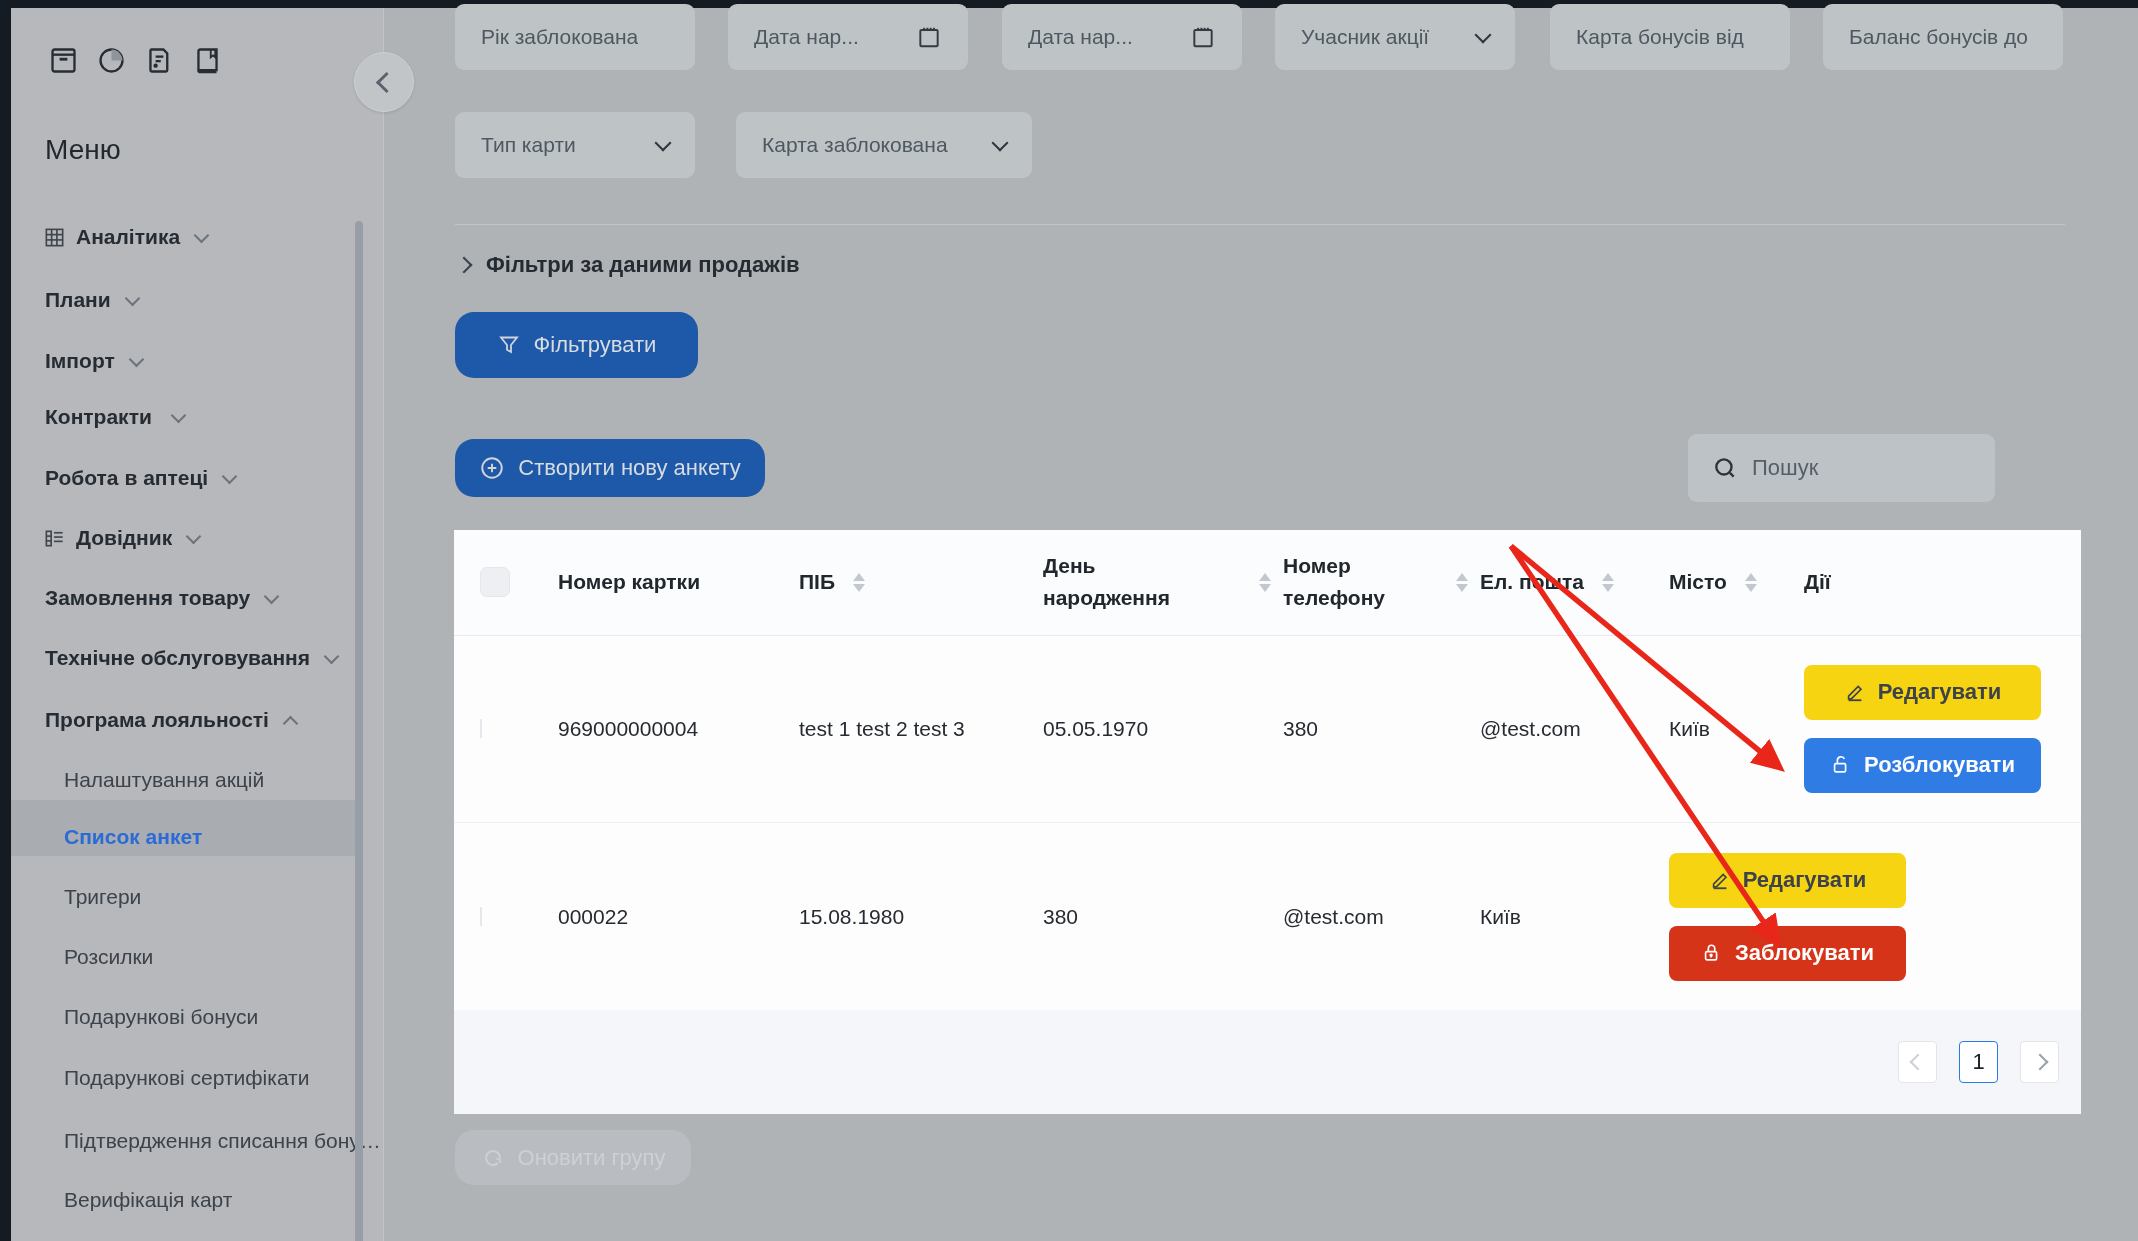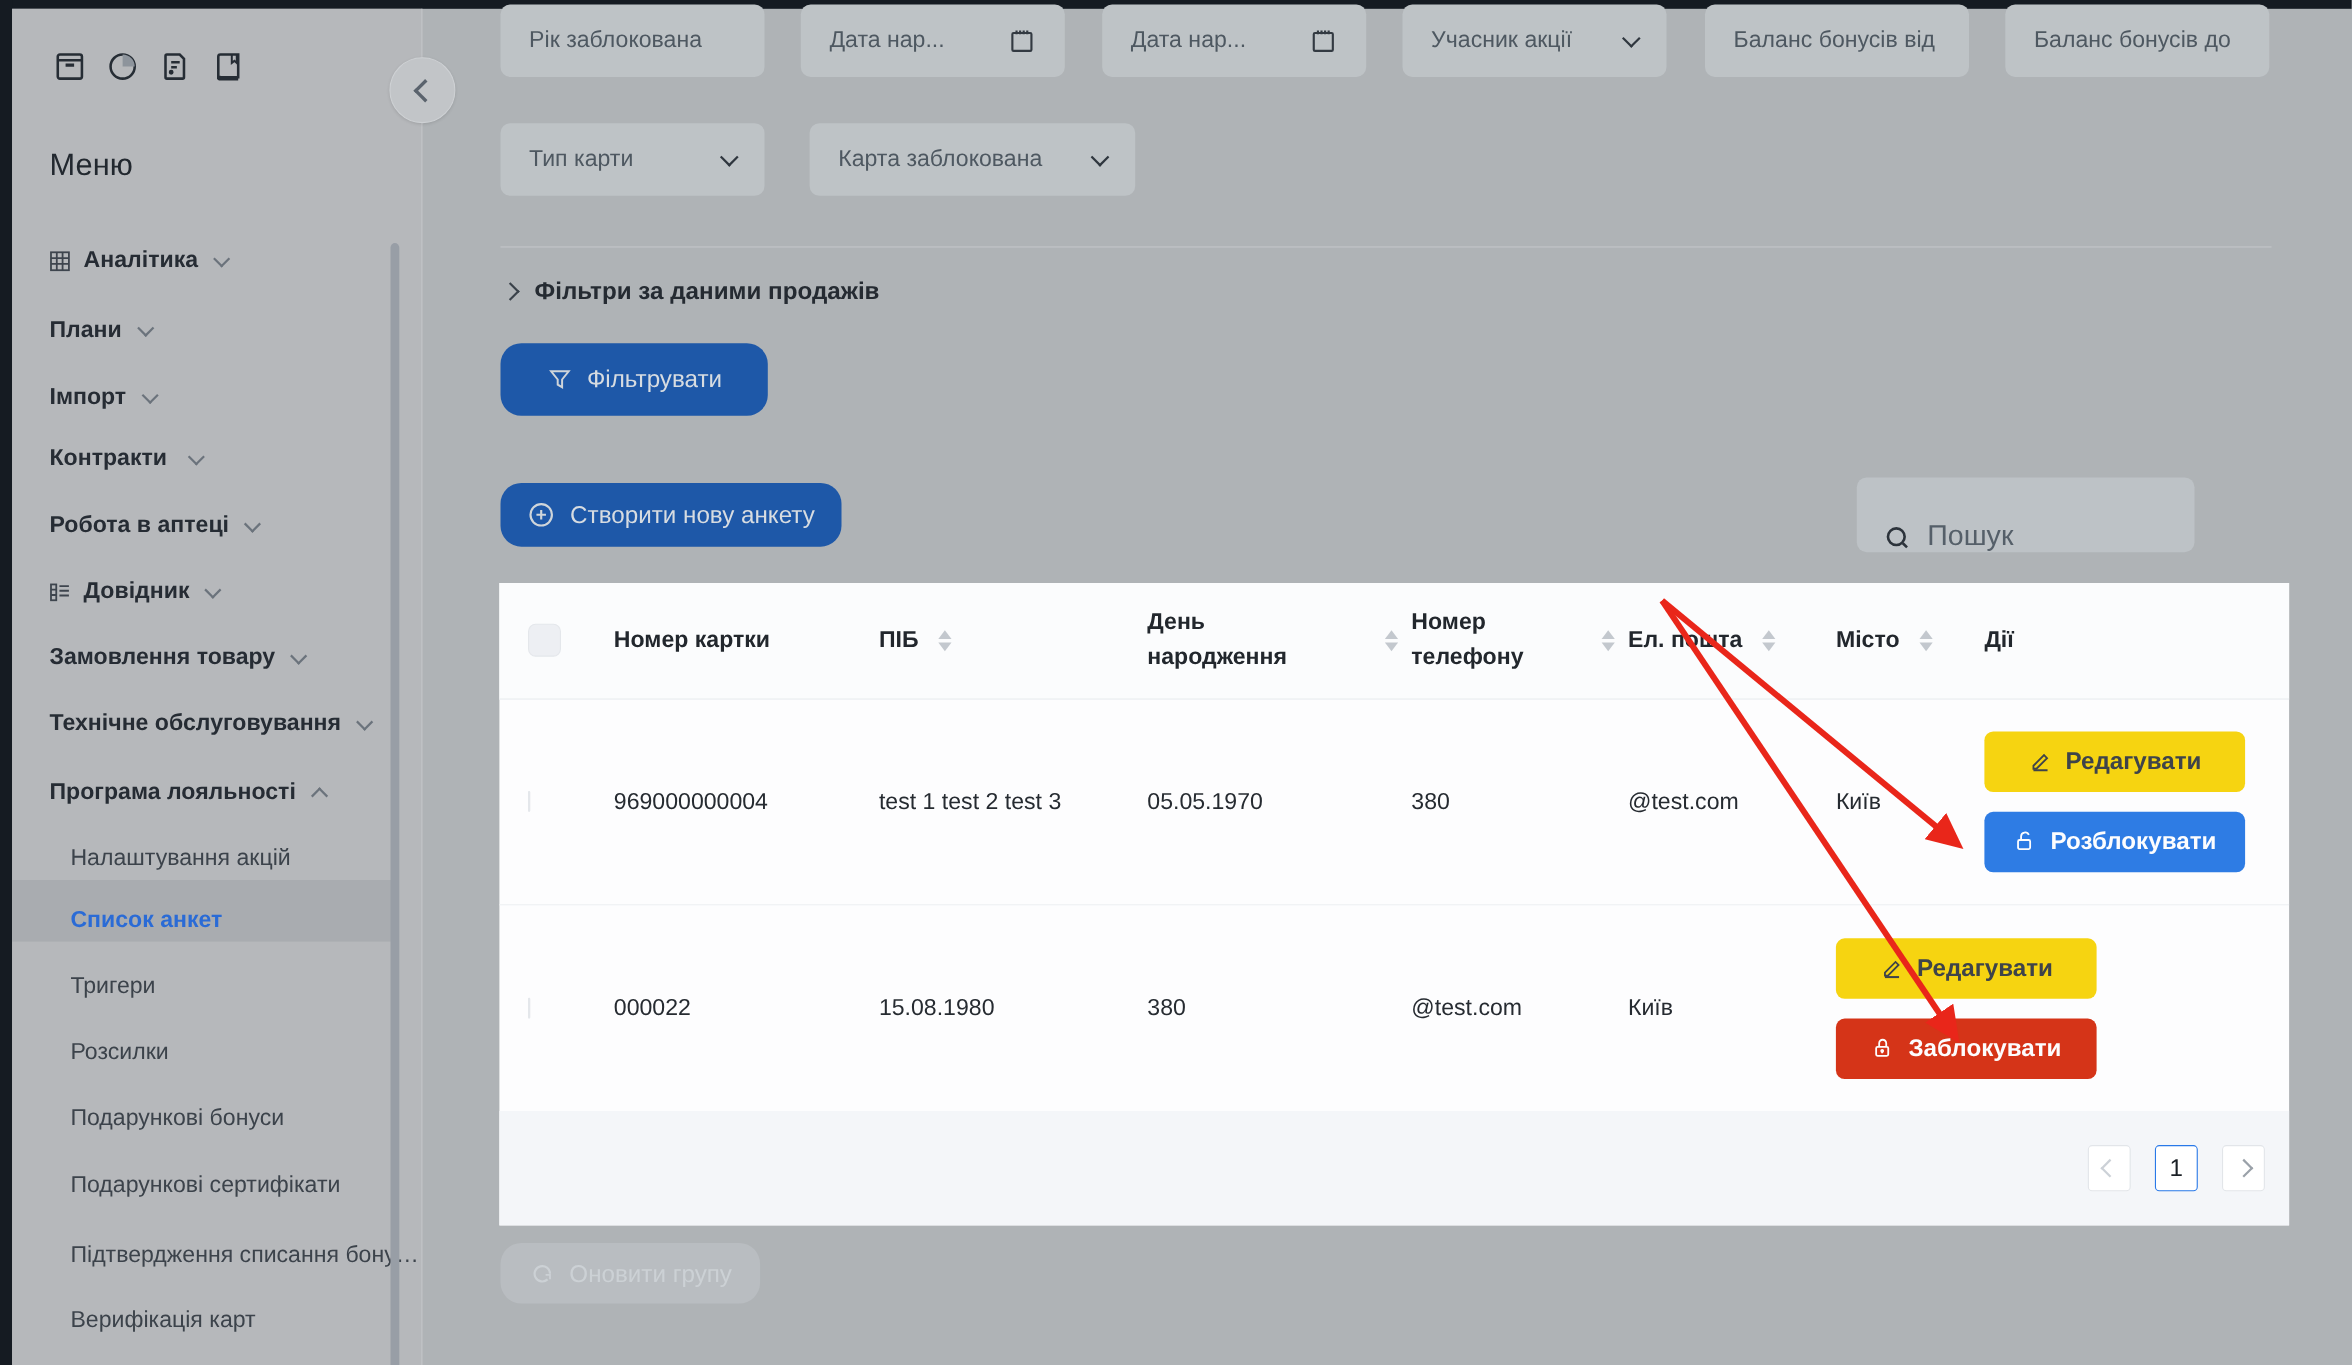--- a/index.html
+++ b/index.html
@@ -39,21 +39,21 @@
   .field svg{flex:0 0 auto;color:#333a42;}
   .fchev{width:10px;height:10px;border-left:2.6px solid #2f363e;border-bottom:2.6px solid #2f363e;transform:rotate(-45deg);margin-top:-5px;flex:0 0 auto;}
   .divider{left:455px;top:224px;width:1610px;height:1px;background:#c3c6c9;}
   .sales-toggle{left:458px;top:252px;display:flex;align-items:center;gap:16px;font-size:22px;font-weight:700;color:#252b32;}
   .sales-toggle .r{width:10px;height:10px;border-right:2.6px solid #3a424a;border-top:2.6px solid #3a424a;transform:rotate(45deg);}
 
   .btn{border:none;border-radius:19px;display:flex;align-items:center;justify-content:center;gap:13px;cursor:pointer;font-family:inherit;}
   .btn-primary-dim{background:#1e58a8;color:#d7dce1;font-size:22px;font-weight:500;}
   .btn-disabled{background:#b9bdc1;color:#ccd1d5;font-size:22px;font-weight:500;}
 
-  .search-box{left:1688px;top:434px;width:307px;height:68px;background:#bdc2c6;border-radius:9px;display:flex;align-items:flex-end;gap:14px;padding:0 24px;box-sizing:border-box;color:#555f69;font-size:26px;}
+  .search-box{left:1688px;top:434px;width:307px;height:68px;background:#bdc2c6;border-radius:9px;display:flex;align-items:center;gap:14px;padding:0 24px;box-sizing:border-box;color:#555f69;font-size:22px;}
   .search-box svg{color:#2c333b;}
 
   
   .table{left:454px;top:530px;width:1627px;height:584px;background:#fdfdfe;display:flex;flex-direction:column;}
   .trow{display:grid;grid-template-columns:104px 241px 244px 240px 197px 189px 135px auto;align-items:center;}
   .thead{height:105px;background:#fbfcfd;border-bottom:1px solid #e8ebee;font-weight:700;color:#22272d;font-size:21px;}
   .th{display:flex;align-items:center;gap:18px;padding-right:12px;}
   .th .wrap{line-height:1.55;}
   .sort{display:flex;flex-direction:column;gap:3px;flex:0 0 auto;}
   .sort i{width:0;height:0;border-left:6px solid transparent;border-right:6px solid transparent;display:block;}
@@ -212,21 +212,21 @@
       <line x1="10.5" y1="3.5" x2="10.5" y2="6.5"></line>
       <line x1="13.5" y1="3.5" x2="13.5" y2="6.5"></line>
       <line x1="16.5" y1="3.5" x2="16.5" y2="6.5"></line>
     </svg>
 </div>
 <div class="abs field" style="left:1275px;top:4px;width:240px;height:66px;">
   <span class="lbl">Учасник акції</span>
   <span class="fchev"></span>
 </div>
 <div class="abs field" style="left:1550px;top:4px;width:240px;height:66px;">
-  <span class="lbl">Баланс бонусів від</span>
+  <span class="lbl">Карта бонусів від</span>
 </div>
 <div class="abs field" style="left:1823px;top:4px;width:240px;height:66px;">
   <span class="lbl">Баланс бонусів до</span>
 </div>
 
 <div class="abs field" style="left:455px;top:112px;width:240px;height:66px;">
   <span class="lbl">Тип карти</span>
   <span class="fchev"></span>
 </div>
 <div class="abs field" style="left:736px;top:112px;width:296px;height:66px;">

